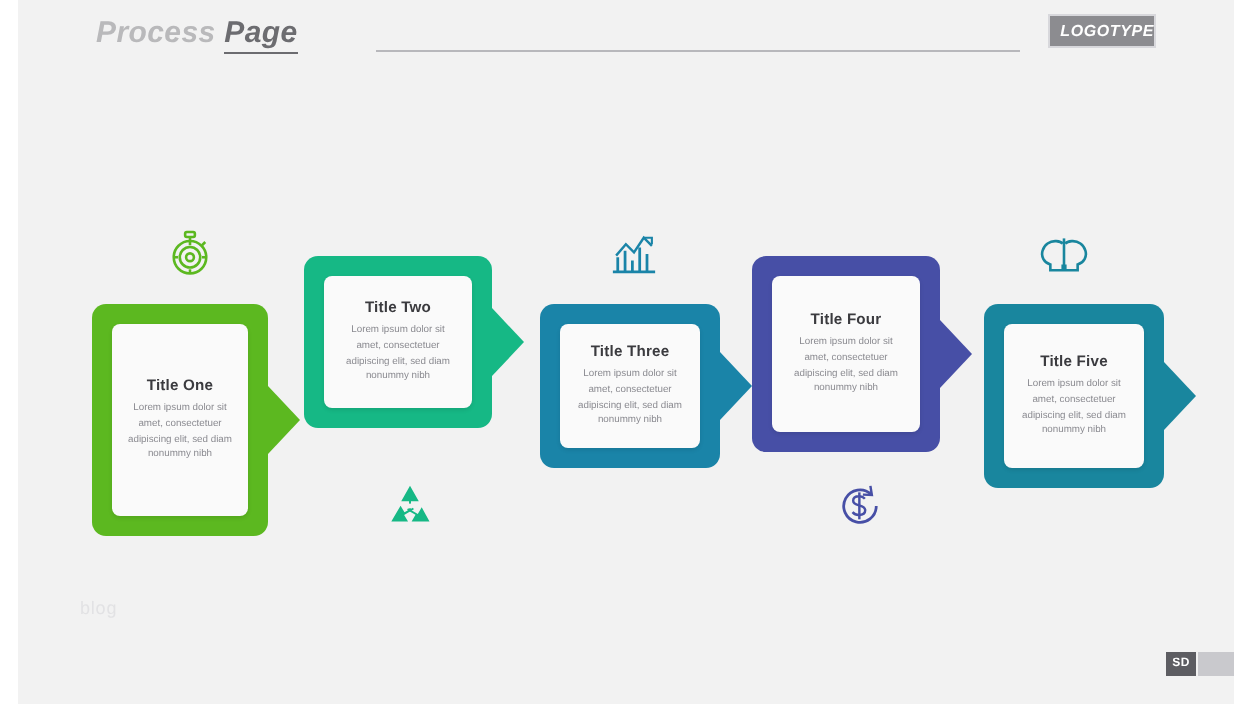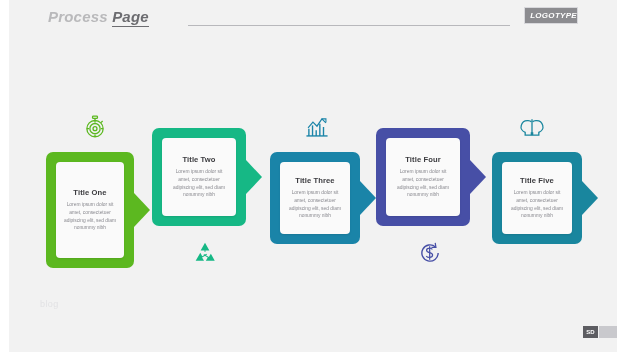--- a/index.html
+++ b/index.html
@@ -117,30 +117,30 @@
 
     <div class="step" style="left:46px;top:152px;width:88px;height:116px;">
       <div class="frame" style="background:#5cb820;"></div>
       <div class="tail" style="border-left-color:#5cb820;"></div>
       <div class="inner">
         <div class="c-title">Title One</div>
         <div class="c-body">Lorem ipsum dolor sit amet, consectetuer adipiscing elit, sed diam nonummy nibh</div>
       </div>
     </div>
 
-    <div class="step" style="left:152px;top:128px;width:94px;height:98px;">
+    <div class="step" style="left:152px;top:128px;width:94px;height:86px;">
       <div class="frame" style="background:#16b885;"></div>
       <div class="tail" style="border-left-color:#16b885;"></div>
       <div class="inner">
         <div class="c-title">Title Two</div>
         <div class="c-body">Lorem ipsum dolor sit amet, consectetuer adipiscing elit, sed diam nonummy nibh</div>
       </div>
     </div>
 
-    <div class="step" style="left:270px;top:152px;width:90px;height:92px;">
+    <div class="step" style="left:270px;top:152px;width:90px;height:82px;">
       <div class="frame" style="background:#1a84a8;"></div>
       <div class="tail" style="border-left-color:#1a84a8;"></div>
       <div class="inner">
         <div class="c-title">Title Three</div>
         <div class="c-body">Lorem ipsum dolor sit amet, consectetuer adipiscing elit, sed diam nonummy nibh</div>
       </div>
     </div>
 
     <div class="step" style="left:376px;top:128px;width:94px;height:98px;">
       <div class="frame" style="background:#474fa6;"></div>

